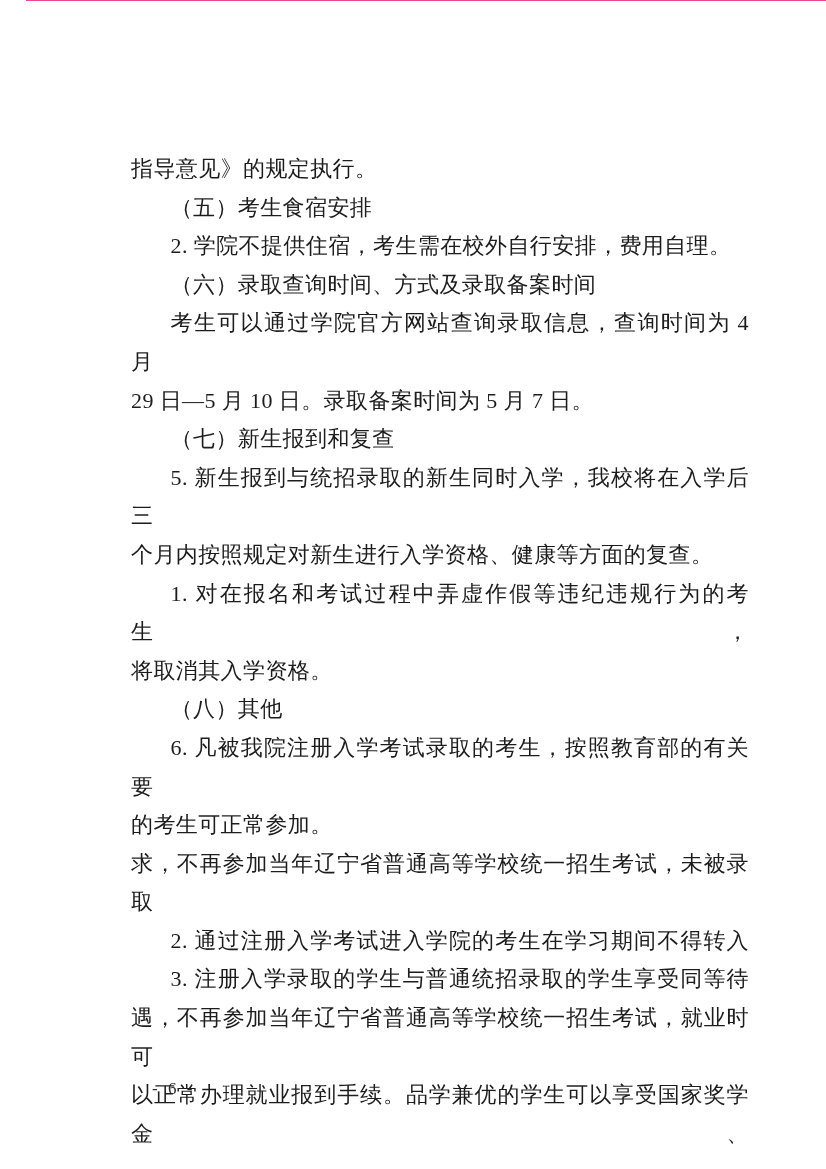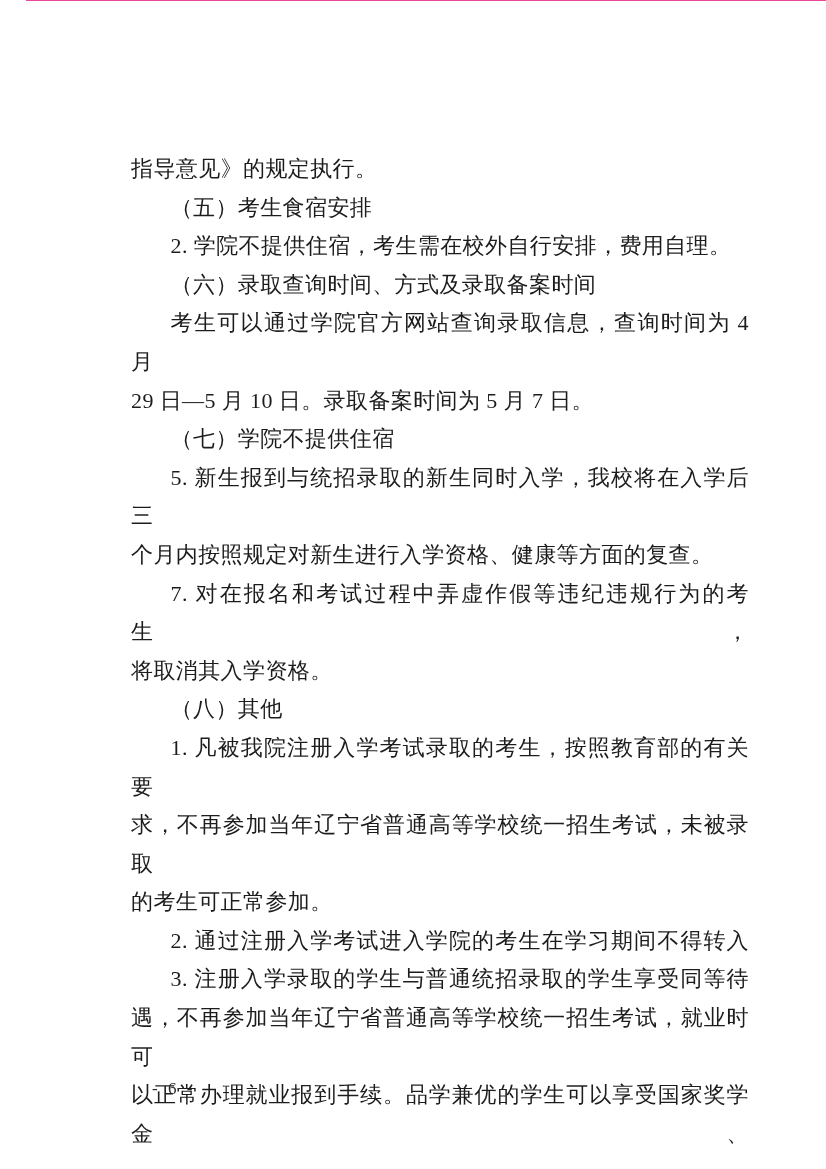--- a/index.html
+++ b/index.html
@@ -54,29 +54,29 @@
 
 <div class="page">
 
   <div class="text-block">
     <div class="line">指导意见》的规定执行。</div>
     <div class="line ind">（五）考生食宿安排</div>
     <div class="line ind">2. 学院不提供住宿，考生需在校外自行安排，费用自理。</div>
     <div class="line ind">（六）录取查询时间、方式及录取备案时间</div>
     <div class="line ind fill">考生可以通过学院官方网站查询录取信息，查询时间为 4 月</div>
     <div class="line">29 日—5 月 10 日。录取备案时间为 5 月 7 日。</div>
-    <div class="line ind">（七）学院不提供住宿</div>
+    <div class="line ind">（七）新生报到和复查</div>
     <div class="line ind fill">5. 新生报到与统招录取的新生同时入学，我校将在入学后三</div>
     <div class="line">个月内按照规定对新生进行入学资格、健康等方面的复查。</div>
-    <div class="line ind fill">7. 对在报名和考试过程中弄虚作假等违纪违规行为的考生，</div>
+    <div class="line ind fill">1. 对在报名和考试过程中弄虚作假等违纪违规行为的考生，</div>
     <div class="line">将取消其入学资格。</div>
     <div class="line ind">（八）其他</div>
-    <div class="line ind fill">1. 凡被我院注册入学考试录取的考生，按照教育部的有关要</div>
+    <div class="line ind fill">6. 凡被我院注册入学考试录取的考生，按照教育部的有关要</div>
+    <div class="line">的考生可正常参加。</div>
     <div class="line fill">求，不再参加当年辽宁省普通高等学校统一招生考试，未被录取</div>
-    <div class="line">的考生可正常参加。</div>
     <div class="line ind fill">2. 通过注册入学考试进入学院的考生在学习期间不得转入</div>
     <div class="line ind fill">3. 注册入学录取的学生与普通统招录取的学生享受同等待</div>
     <div class="line fill">遇，不再参加当年辽宁省普通高等学校统一招生考试，就业时可</div>
     <div class="line fill">以正常办理就业报到手续。品学兼优的学生可以享受国家奖学金、</div>
 
   </div>
 
   <div class="page-number">- 6 -</div>
 
 </div>

